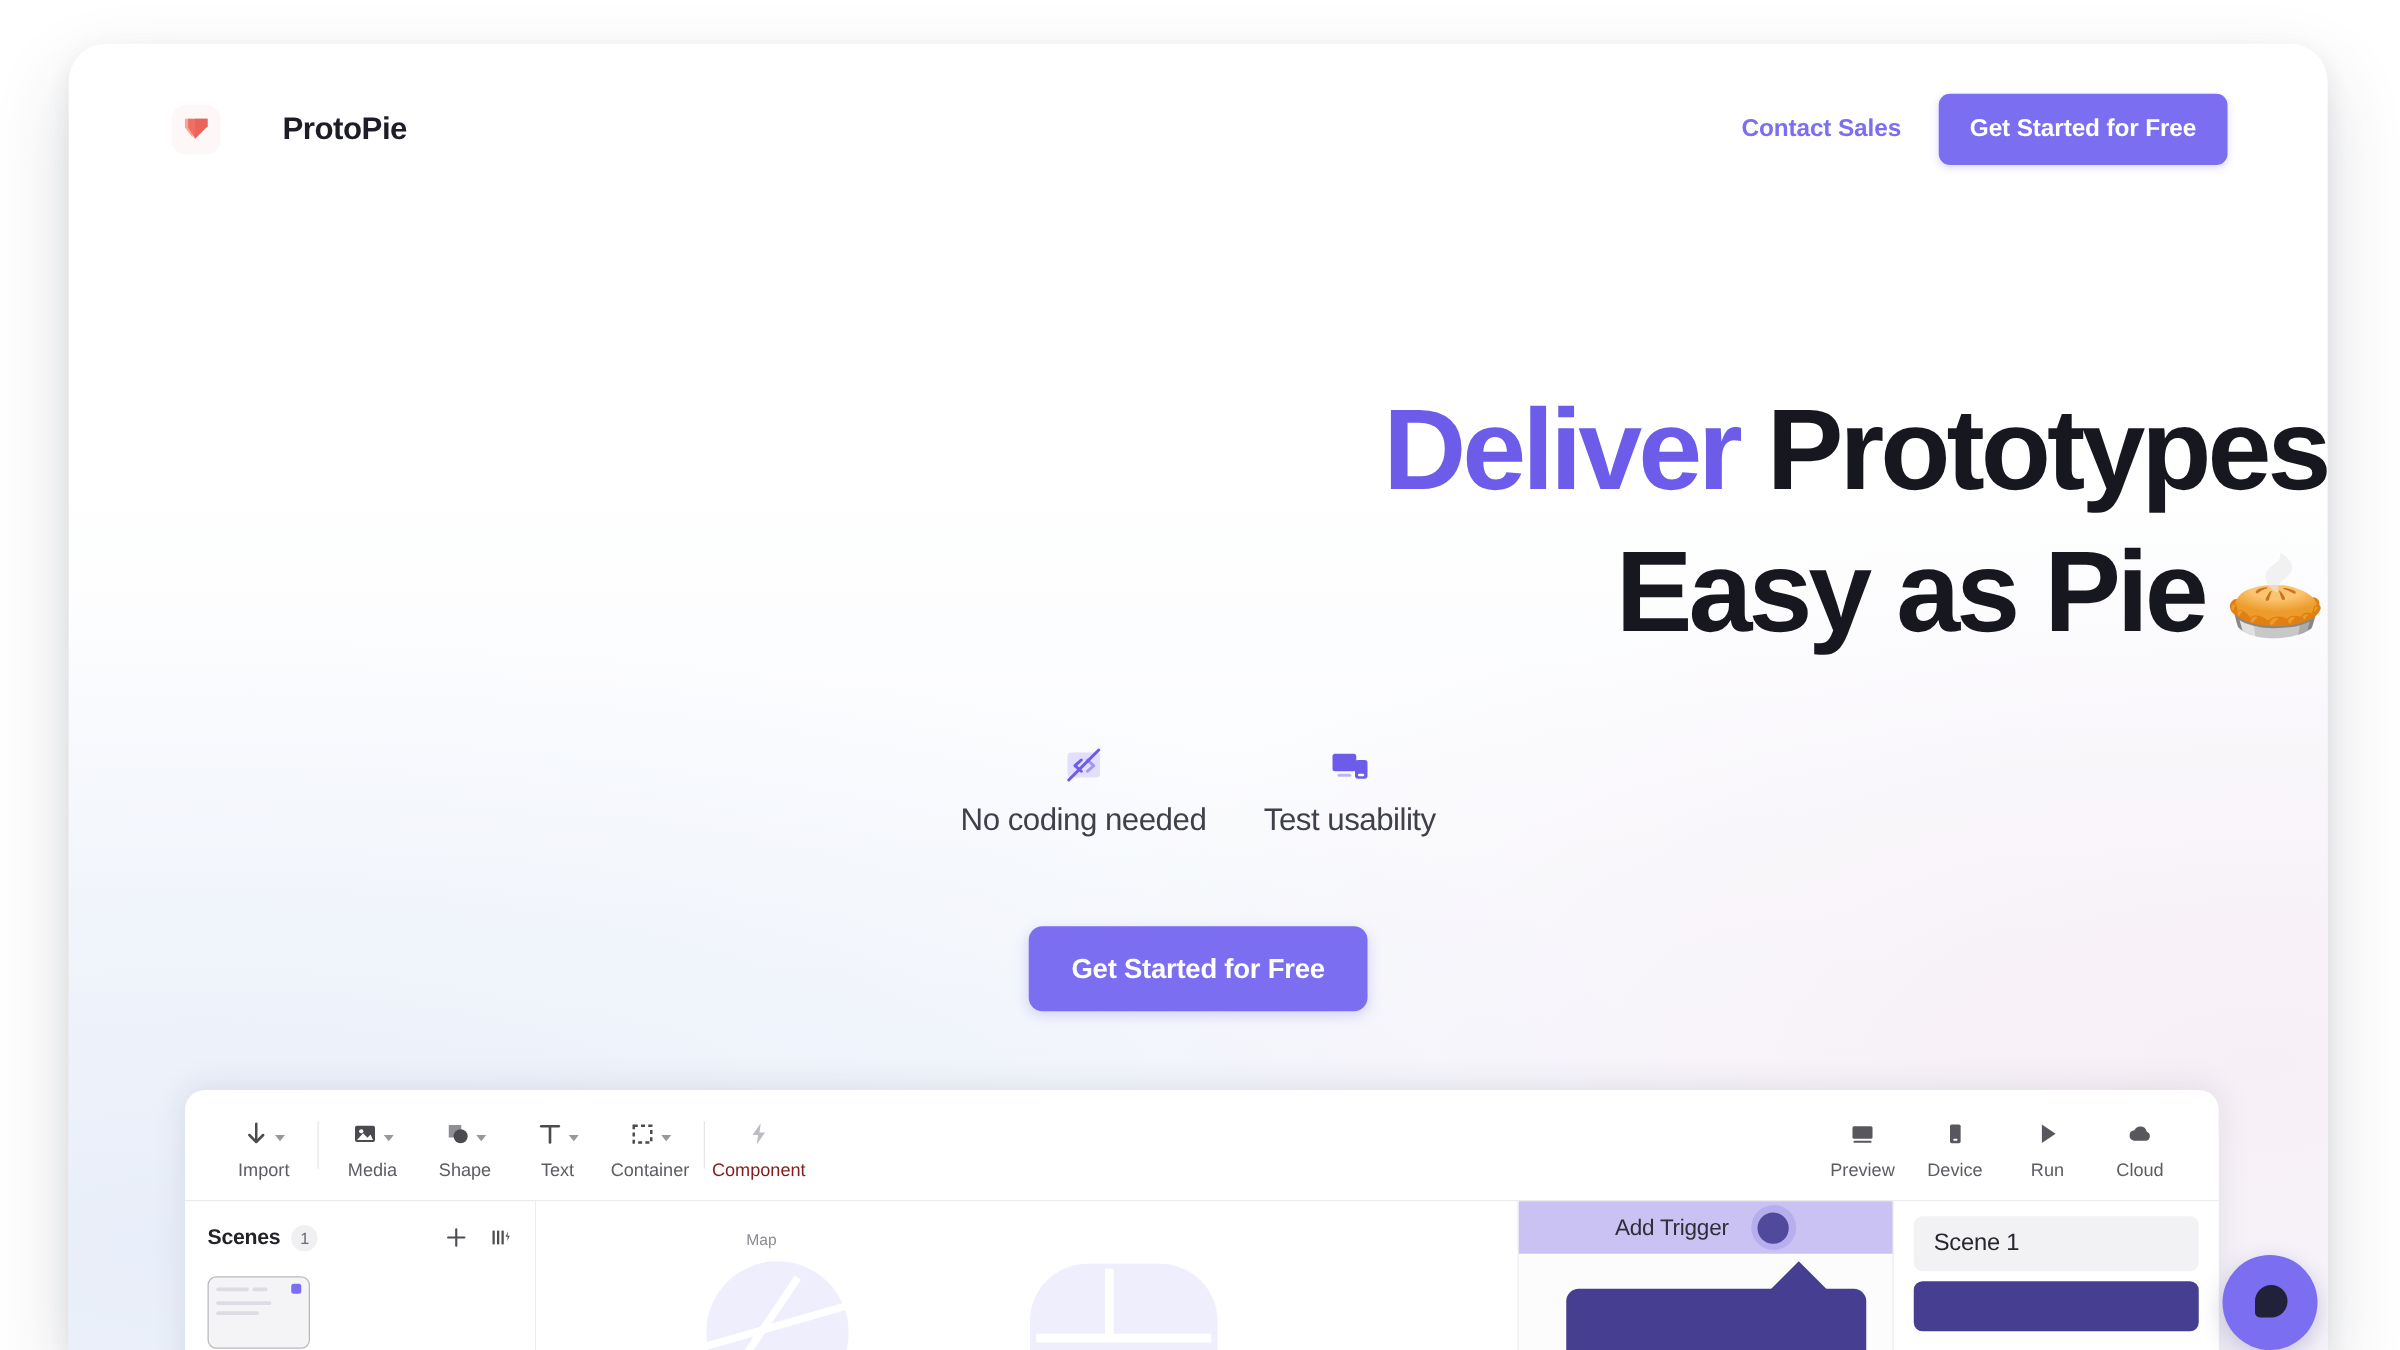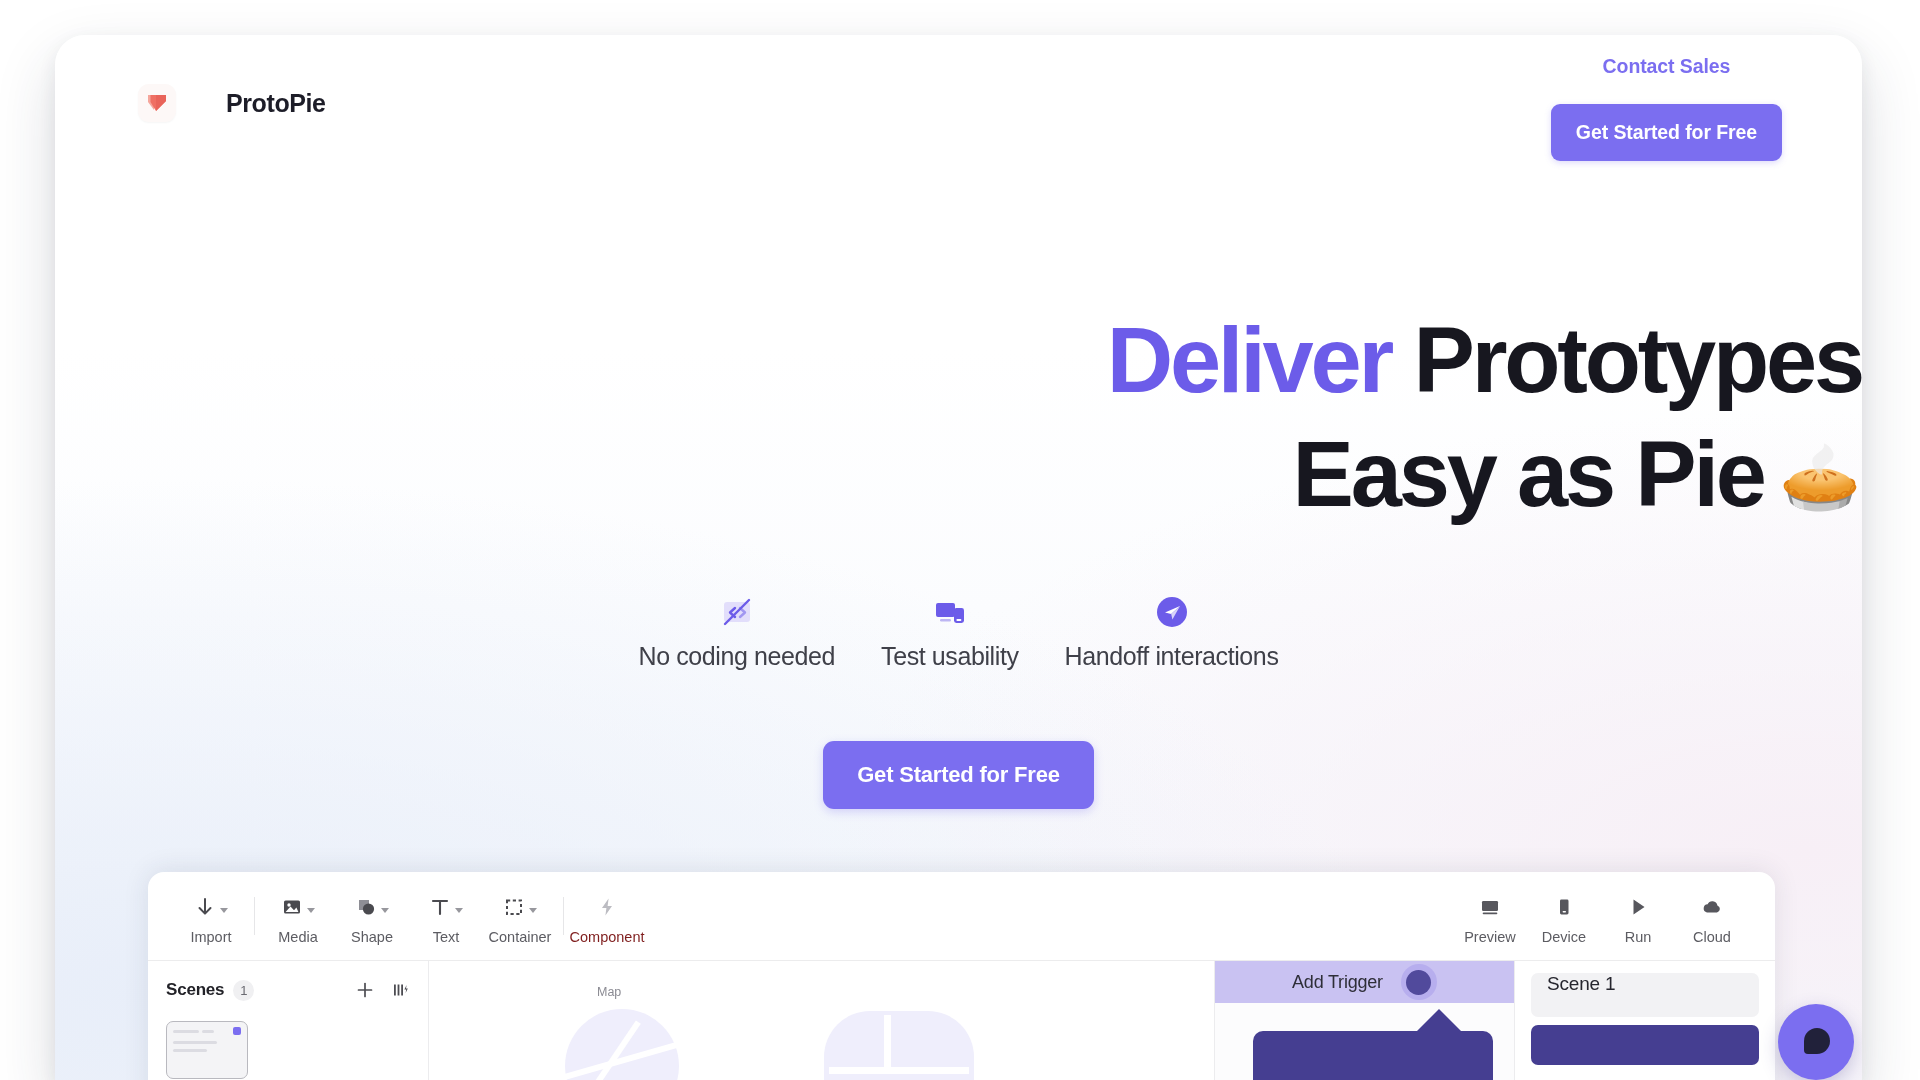--- a/index.html
+++ b/index.html
@@ -61,21 +61,20 @@
     font-weight: bold;
     color: #1d1d28;
     letter-spacing: -0.4px;
     margin-left: 36px;
   }
 
   .nav-right {
     margin-left: auto;
     display: flex;
     gap: 16px;
-    flex-direction: column;
   }
   #contact-sales {
     font-size: 19.5px;
     font-weight: bold;
     color: #7b6ef0;
     text-decoration: none;
     padding: 10px 14px;
     letter-spacing: -0.1px;
     cursor: pointer;
     background: none;
@@ -369,21 +368,21 @@
   #layers-panel {
     width: 260px;
     padding: 12px 16px 0 16px;
     background: #ffffff;
   }
   #scene-item {
     height: 44px;
     border-radius: 7px;
     background: #f2f2f4;
     display: flex;
-    align-items: flex-start;
+    align-items: center;
     padding: 0 16px;
     cursor: pointer;
   }
   #scene-item-label {
     font-size: 19px;
     color: #26262e;
     letter-spacing: -0.2px;
   }
   #layer-item {
     margin-top: 8px;
@@ -466,30 +465,20 @@
           <svg width="34" height="34" viewBox="0 0 34 34">
             <rect x="3" y="8" width="19" height="14" rx="2" fill="#6c5ce9"></rect>
             <rect x="7" y="24" width="11" height="2.4" rx="1.2" fill="#bdb6f3"></rect>
             <rect x="21" y="13" width="10" height="15" rx="2.4" fill="#6c5ce9"></rect>
             <rect x="23.4" y="24" width="5" height="2" rx="1" fill="#ffffff"></rect>
           </svg>
         </span>
         <span class="feature-label">Test usability</span>
       </div>
 
-      <div class="feature">
-        <span class="feature-icon">
-          <svg width="34" height="34" viewBox="0 0 34 34">
-            <circle cx="17" cy="17" r="15" fill="#6c5ce9"></circle>
-            <path d="M25 11 L10 17.6 L16.2 19 L25 11 Z" fill="#ffffff"></path>
-            <path d="M25 11 L16.2 19 L17.4 24.4 L25 11 Z" fill="#d9d4fa"></path>
-          </svg>
-        </span>
-        <span class="feature-label">Handoff interactions</span>
-      </div>
 
     </div>
 
     <button id="hero-cta">Get Started for Free</button>
   </div>
 
   <div id="app-window">
 
     <div id="app-toolbar">
 

